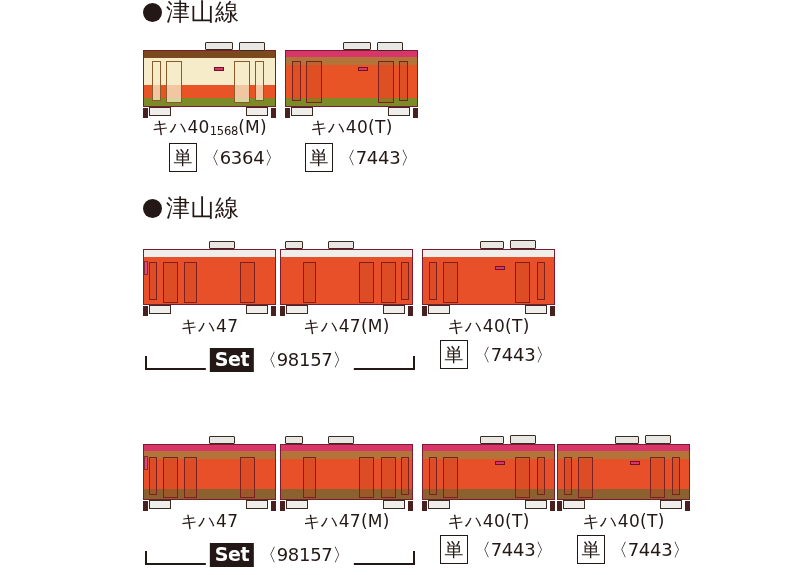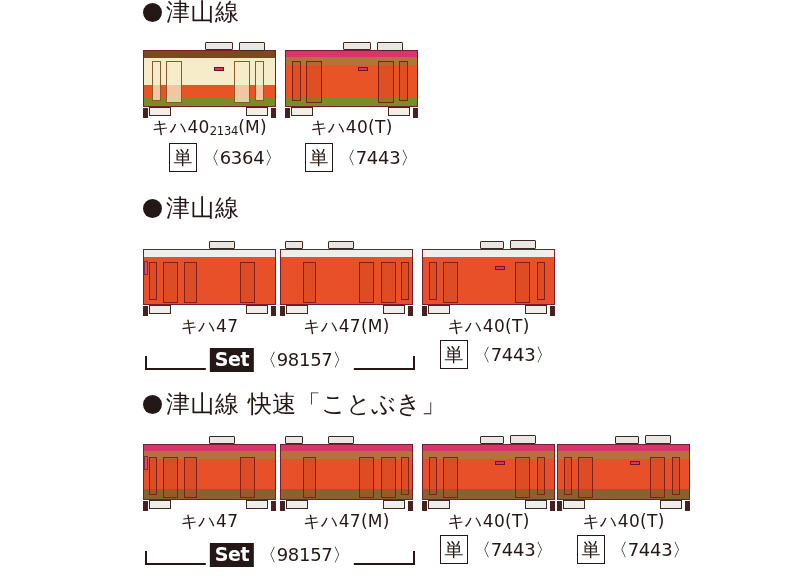--- a/index.html
+++ b/index.html
@@ -244,21 +244,21 @@
         <div class="door door-cream" style="left:90px; top:10px; width:16px; height:42px;"></div>
         <div class="door door-cream" style="left:111px;top:10px; width:9px;  height:40px;"></div>
         <div class="destboard" style="left:70px; top:16px; width:10px; height:4px;"></div>
       </div>
       <div class="bogie" style="left:6px;   top:65px; width:22px; height:9px;"></div>
       <div class="bogie" style="left:103px; top:65px; width:22px; height:9px;"></div>
       <div class="coupler" style="left:0px;   top:66px; width:5px; height:10px;"></div>
       <div class="coupler" style="left:128px; top:66px; width:5px; height:10px;"></div>
     </div>
     <div class="car-label" style="left:143px; top:116px; width:133px;">
-      <span>キハ40</span><span class="sub">2134</span><span>(M)</span>
+      <span>キハ40</span><span class="sub">1568</span><span>(M)</span>
     </div>
 
     <div class="car" style="left:285px; top:42px; width:133px; height:78px;">
       <div class="vent" style="left:58px; top:0px; width:28px; height:8px;"></div>
       <div class="vent" style="left:92px; top:0px; width:26px; height:9px;"></div>
       <div class="body-shell" style="top:8px; width:133px; height:57px;">
         <div class="paint paint-tan" style="top:0;    height:14px;"></div>
         <div class="paint paint-orange" style="top:14px; height:33px;"></div>
         <div class="paint paint-olive" style="top:47px; height:10px;"></div>
         <div class="roof-band roof-pink" style="height:6px;"></div>
@@ -362,24 +362,20 @@
         <span class="code-text">〈98157〉</span>
       </div>
     </div>
 
     <div class="tan-marker" style="left:440px; top:340px;">
       <span class="tan-box">単</span>
       <span class="code-text">〈7443〉</span>
     </div>
   </div>
 
-  <div class="section-head" style="left:143px; top:392px;">
-    <span class="bullet-dot"></span>
-    <span class="head-text">津山線 快速「ことぶき」</span>
-  </div>
 
   <div class="train-row" style="left:0; top:0;">
 
     <div class="car" style="left:143px; top:435px; width:133px; height:78px;">
       <div class="vent" style="left:66px; top:1px; width:26px; height:8px;"></div>
       <div class="body-shell" style="top:9px; width:133px; height:56px;">
         <div class="paint paint-tan" style="top:0;    height:14px;"></div>
         <div class="paint paint-vermillion" style="top:14px; height:30px;"></div>
         <div class="paint paint-brown" style="top:44px; height:12px;"></div>
         <div class="roof-band roof-pink" style="height:6px;"></div>

